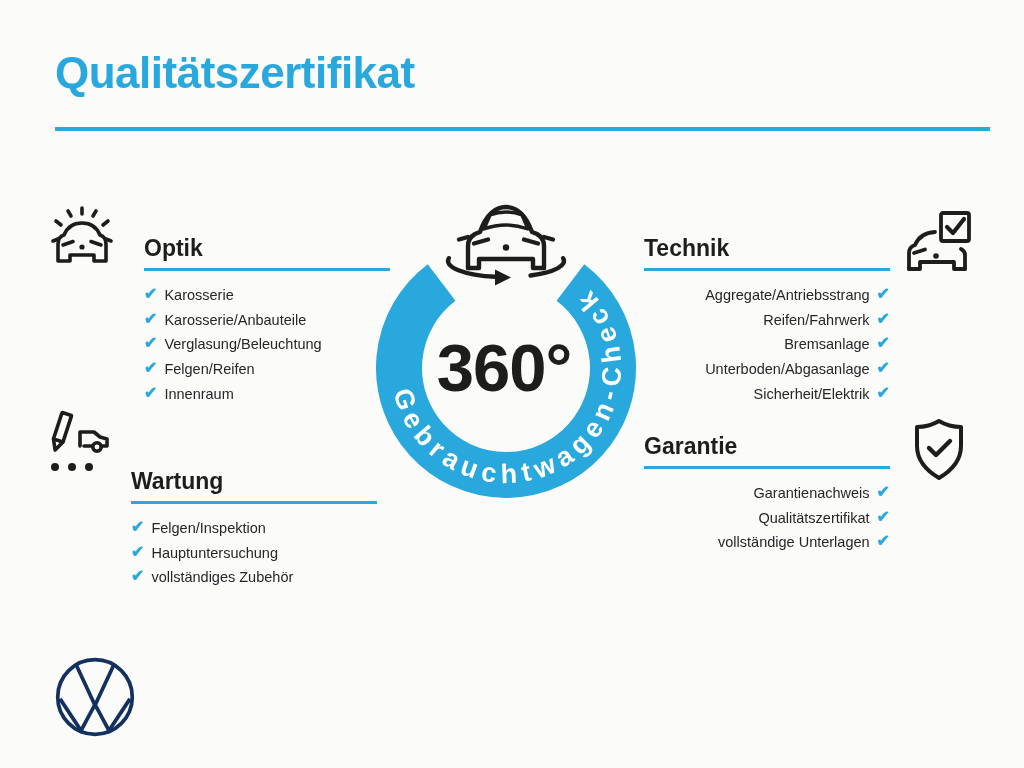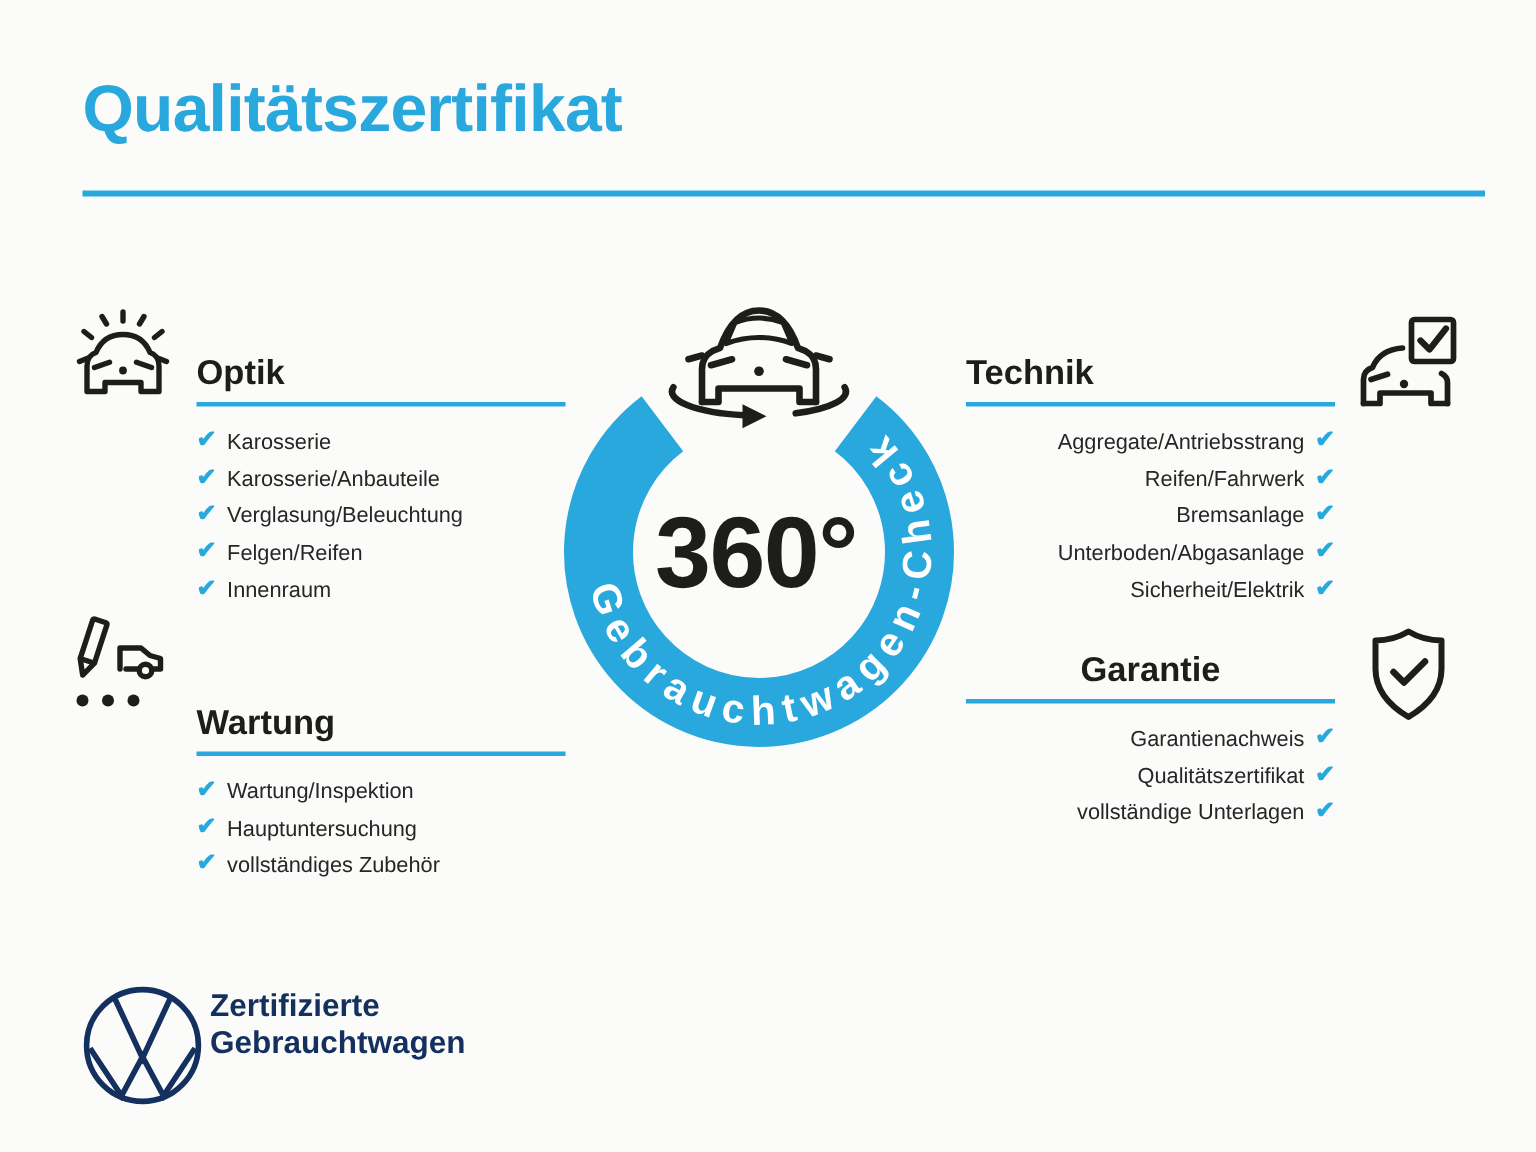--- a/index.html
+++ b/index.html
@@ -14,24 +14,24 @@
     position:absolute;left:55px;top:48px;margin:0;
     font-size:44px;font-weight:800;letter-spacing:-0.5px;
     color:#29a8de;
   }
   .header-rule{
     position:absolute;left:55px;top:127px;width:935px;height:4px;
     background:#29a8de;
   }
   
   .cat{position:absolute;width:246px;}
-  #sec-optik{left:131px;top:234px;}
+  #sec-optik{left:144px;top:234px;}
   #sec-technik{left:644px;top:234px;text-align:left;}
   #sec-wartung{left:131px;top:432px;margin-top:35px;}
-  #sec-garantie{left:644px;top:432px;text-align:center;}
+  #sec-garantie{left:644px;top:432px;text-align:left;}
   .cat h2{
     margin:0;font-size:23px;line-height:28px;font-weight:700;color:#1d1d1b;
   }
   .cat .rule{height:3px;background:#29a8de;margin-top:6px;}
   .cat .items{margin-top:12px;}
   .check-item{
     height:24.6px;display:flex;align-items:center;gap:7px;
     font-size:14.5px;color:#262626;white-space:nowrap;
   }
   .cat.right-col .check-item{justify-content:flex-end;}
@@ -166,21 +166,21 @@
         </div>
       </div>
   </section>
 
   <section class="cat" id="sec-wartung">
     <h2>Wartung</h2>
     <div class="rule"></div>
     <div class="items">
         <div class="check-item">
           <span class="check">✔</span>
-          <span class="check-label">Wartung/Inspektion</span>
+          <span class="check-label">Felgen/Inspektion</span>
         </div>
         <div class="check-item">
           <span class="check">✔</span>
           <span class="check-label">Hauptuntersuchung</span>
         </div>
         <div class="check-item">
           <span class="check">✔</span>
           <span class="check-label">vollständiges Zubehör</span>
         </div>
       </div>
@@ -235,18 +235,14 @@
     </svg>
   </div>
 
   <div id="vw-logo">
     <svg width="82" height="82" viewBox="-44 -44 88 88" fill="none" stroke="#13305f" stroke-width="4" stroke-linejoin="miter">
       <circle cx="0" cy="0" r="40"></circle>
       <path d="M -20 -34 L 0 9 L 20 -34"></path>
       <path d="M -37.5 2 L -15 36 L 0 8 L 15 36 L 37.5 2"></path>
     </svg>
   </div>
-  <div class="footer-text">
-    <div>Zertifizierte</div>
-    <div>Gebrauchtwagen</div>
-  </div>
 
 </div>
 
 </body></html>

